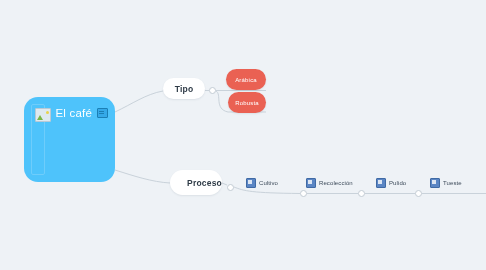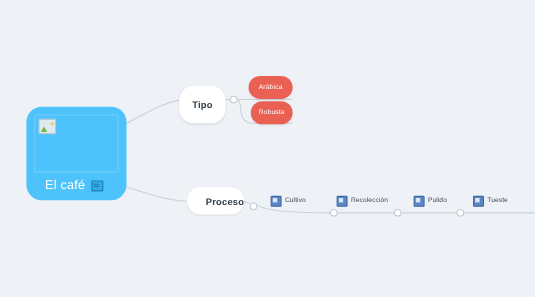--- a/index.html
+++ b/index.html
@@ -33,21 +33,21 @@
     position: absolute;
     left: 24px;
     top: 97px;
     width: 91px;
     height: 85px;
     background: #4ec3fb;
     border-radius: 14px;
     box-sizing: border-box;
     padding: 7px 7px 4px 7px;
     display: flex;
-    flex-direction: column;
+    flex-direction: row;
   }
   .root-image-frame {
     flex: 1 1 auto;
     border: 1px solid #6ecdfb;
     border-radius: 2px;
     position: relative;
     margin-bottom: 3px;
   }
   .broken-image-icon {
     position: absolute;
@@ -127,21 +127,21 @@
     font-size: 8.5px;
     font-weight: bold;
     color: #2f3b47;
     letter-spacing: 0.2px;
     white-space: nowrap;
   }
   #node-tipo {
     left: 163px;
     top: 78px;
     width: 42px;
-    height: 34px;
+    height: 21px;
   }
   #node-proceso {
     left: 170px;
     top: 170px;
     width: 52px;
     height: 25px;
     justify-content: flex-end;
   }
 
   

